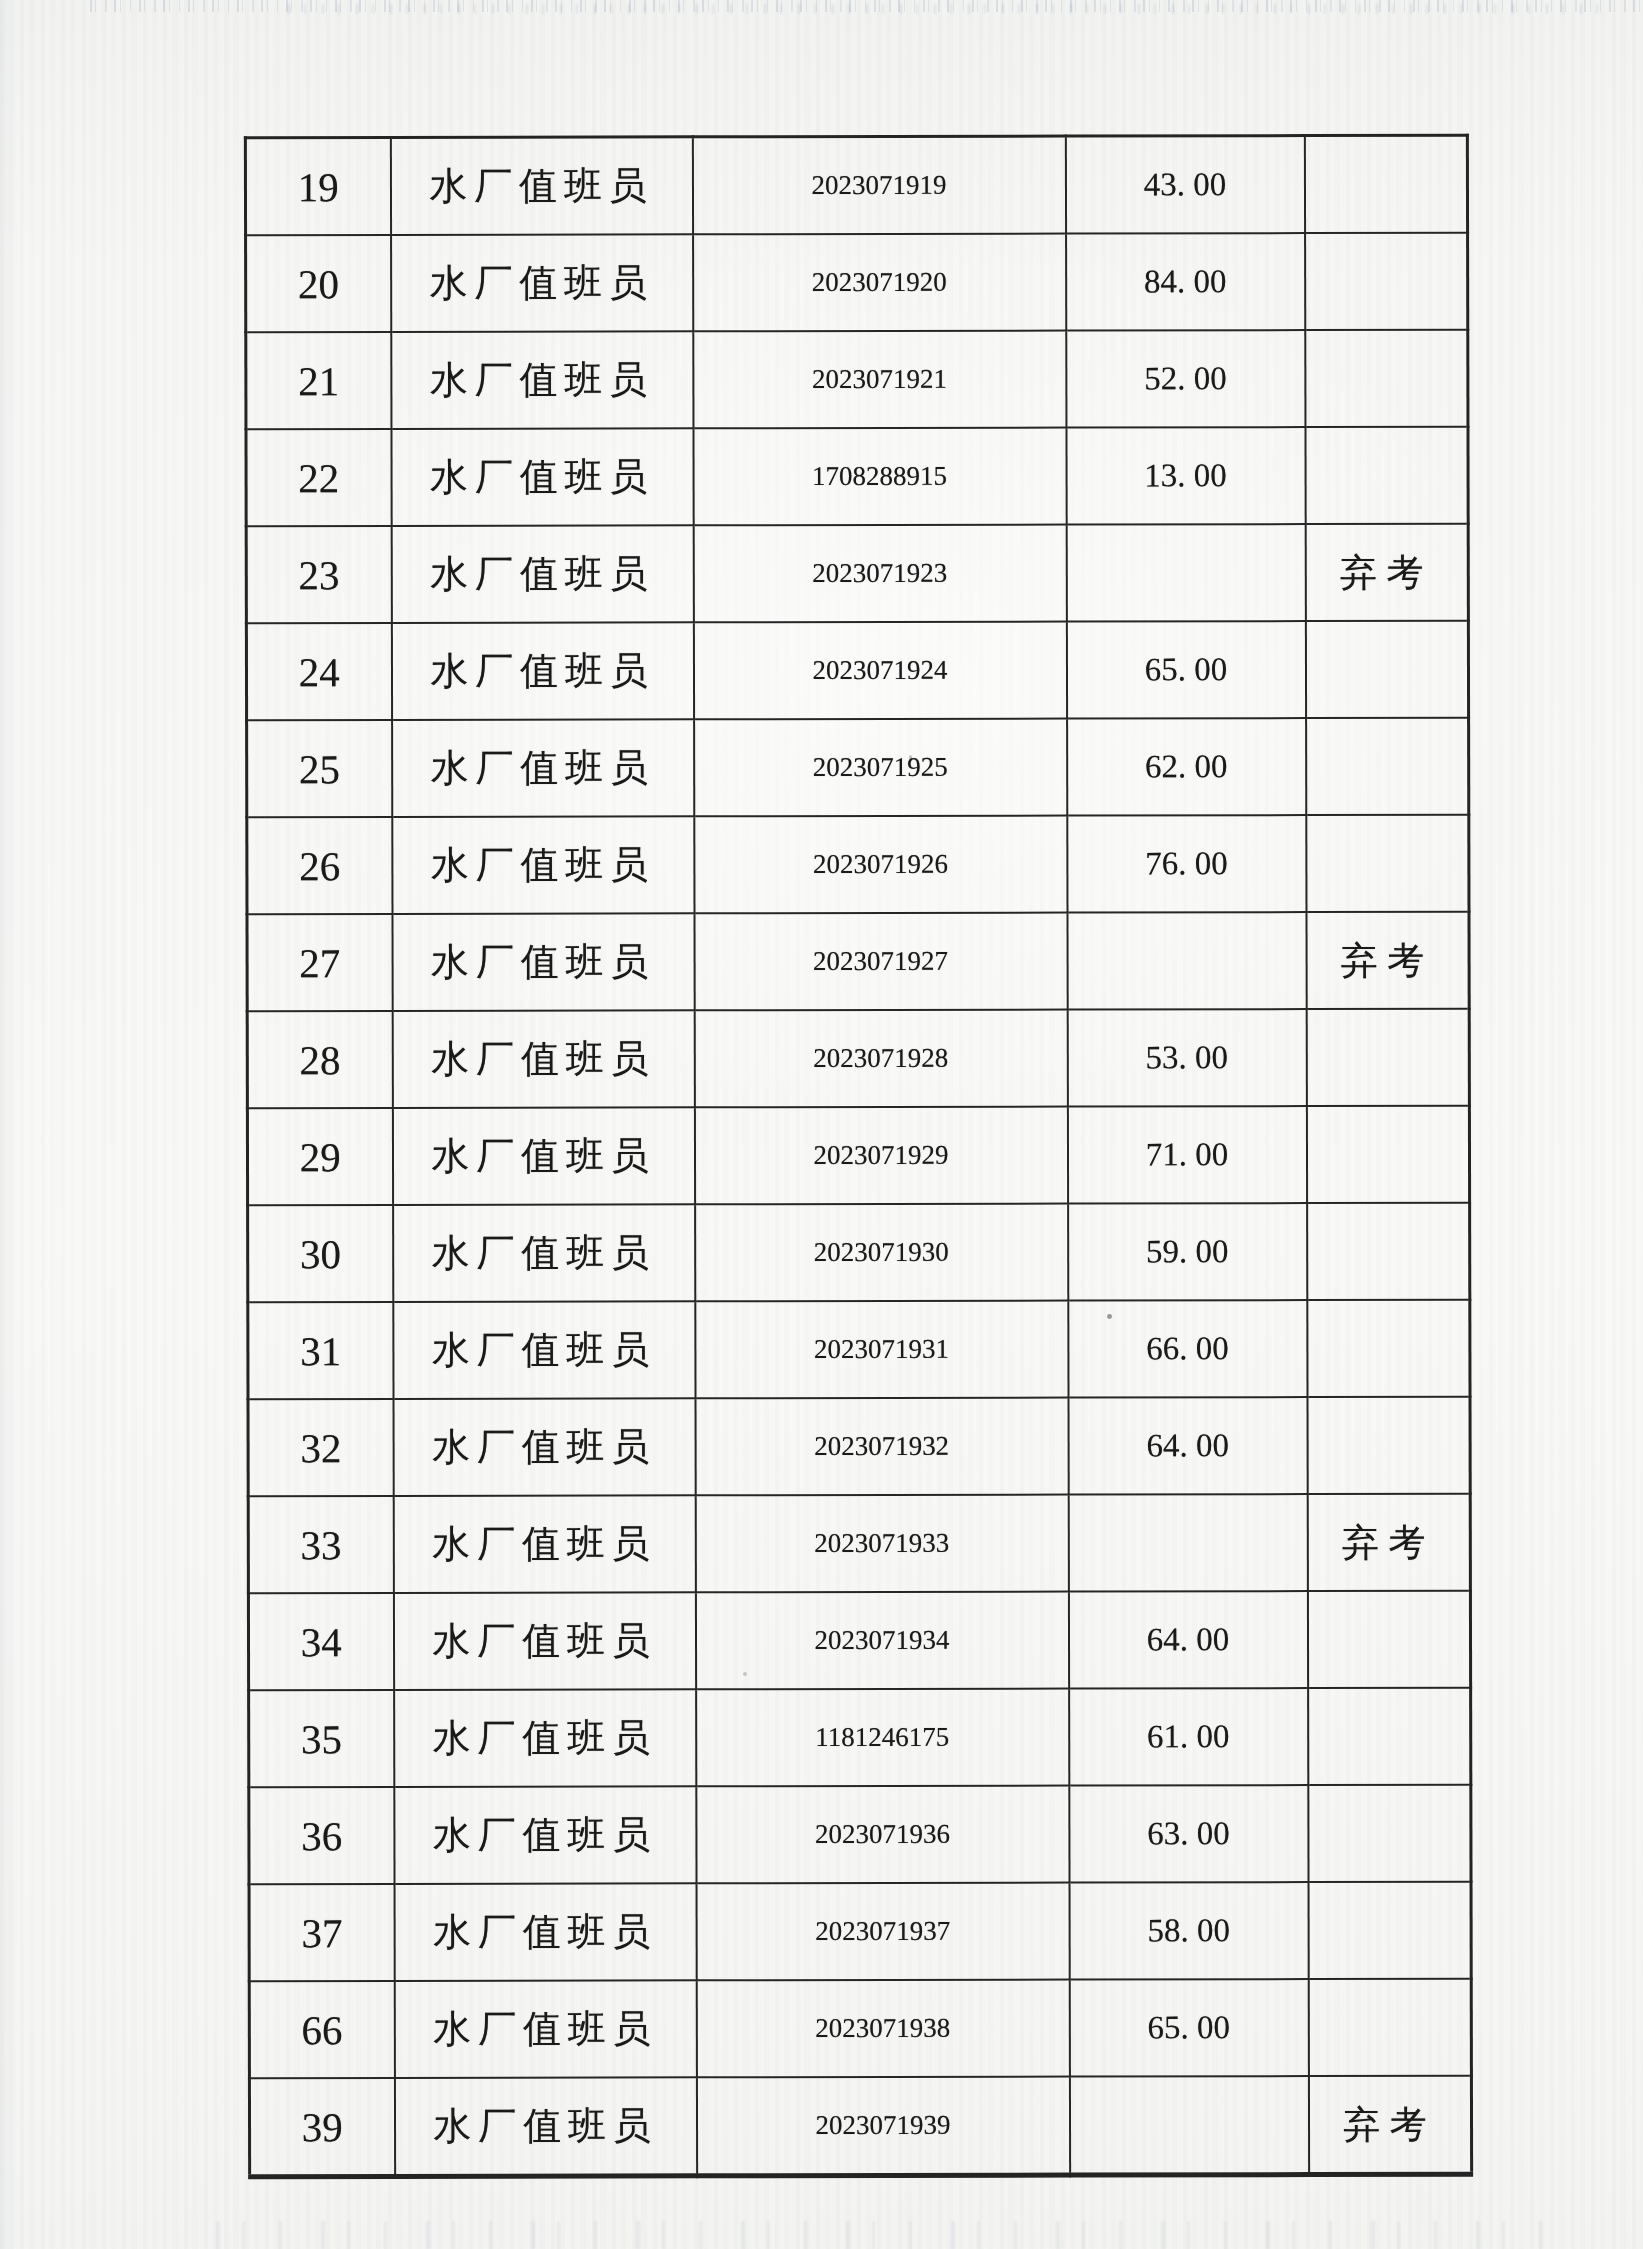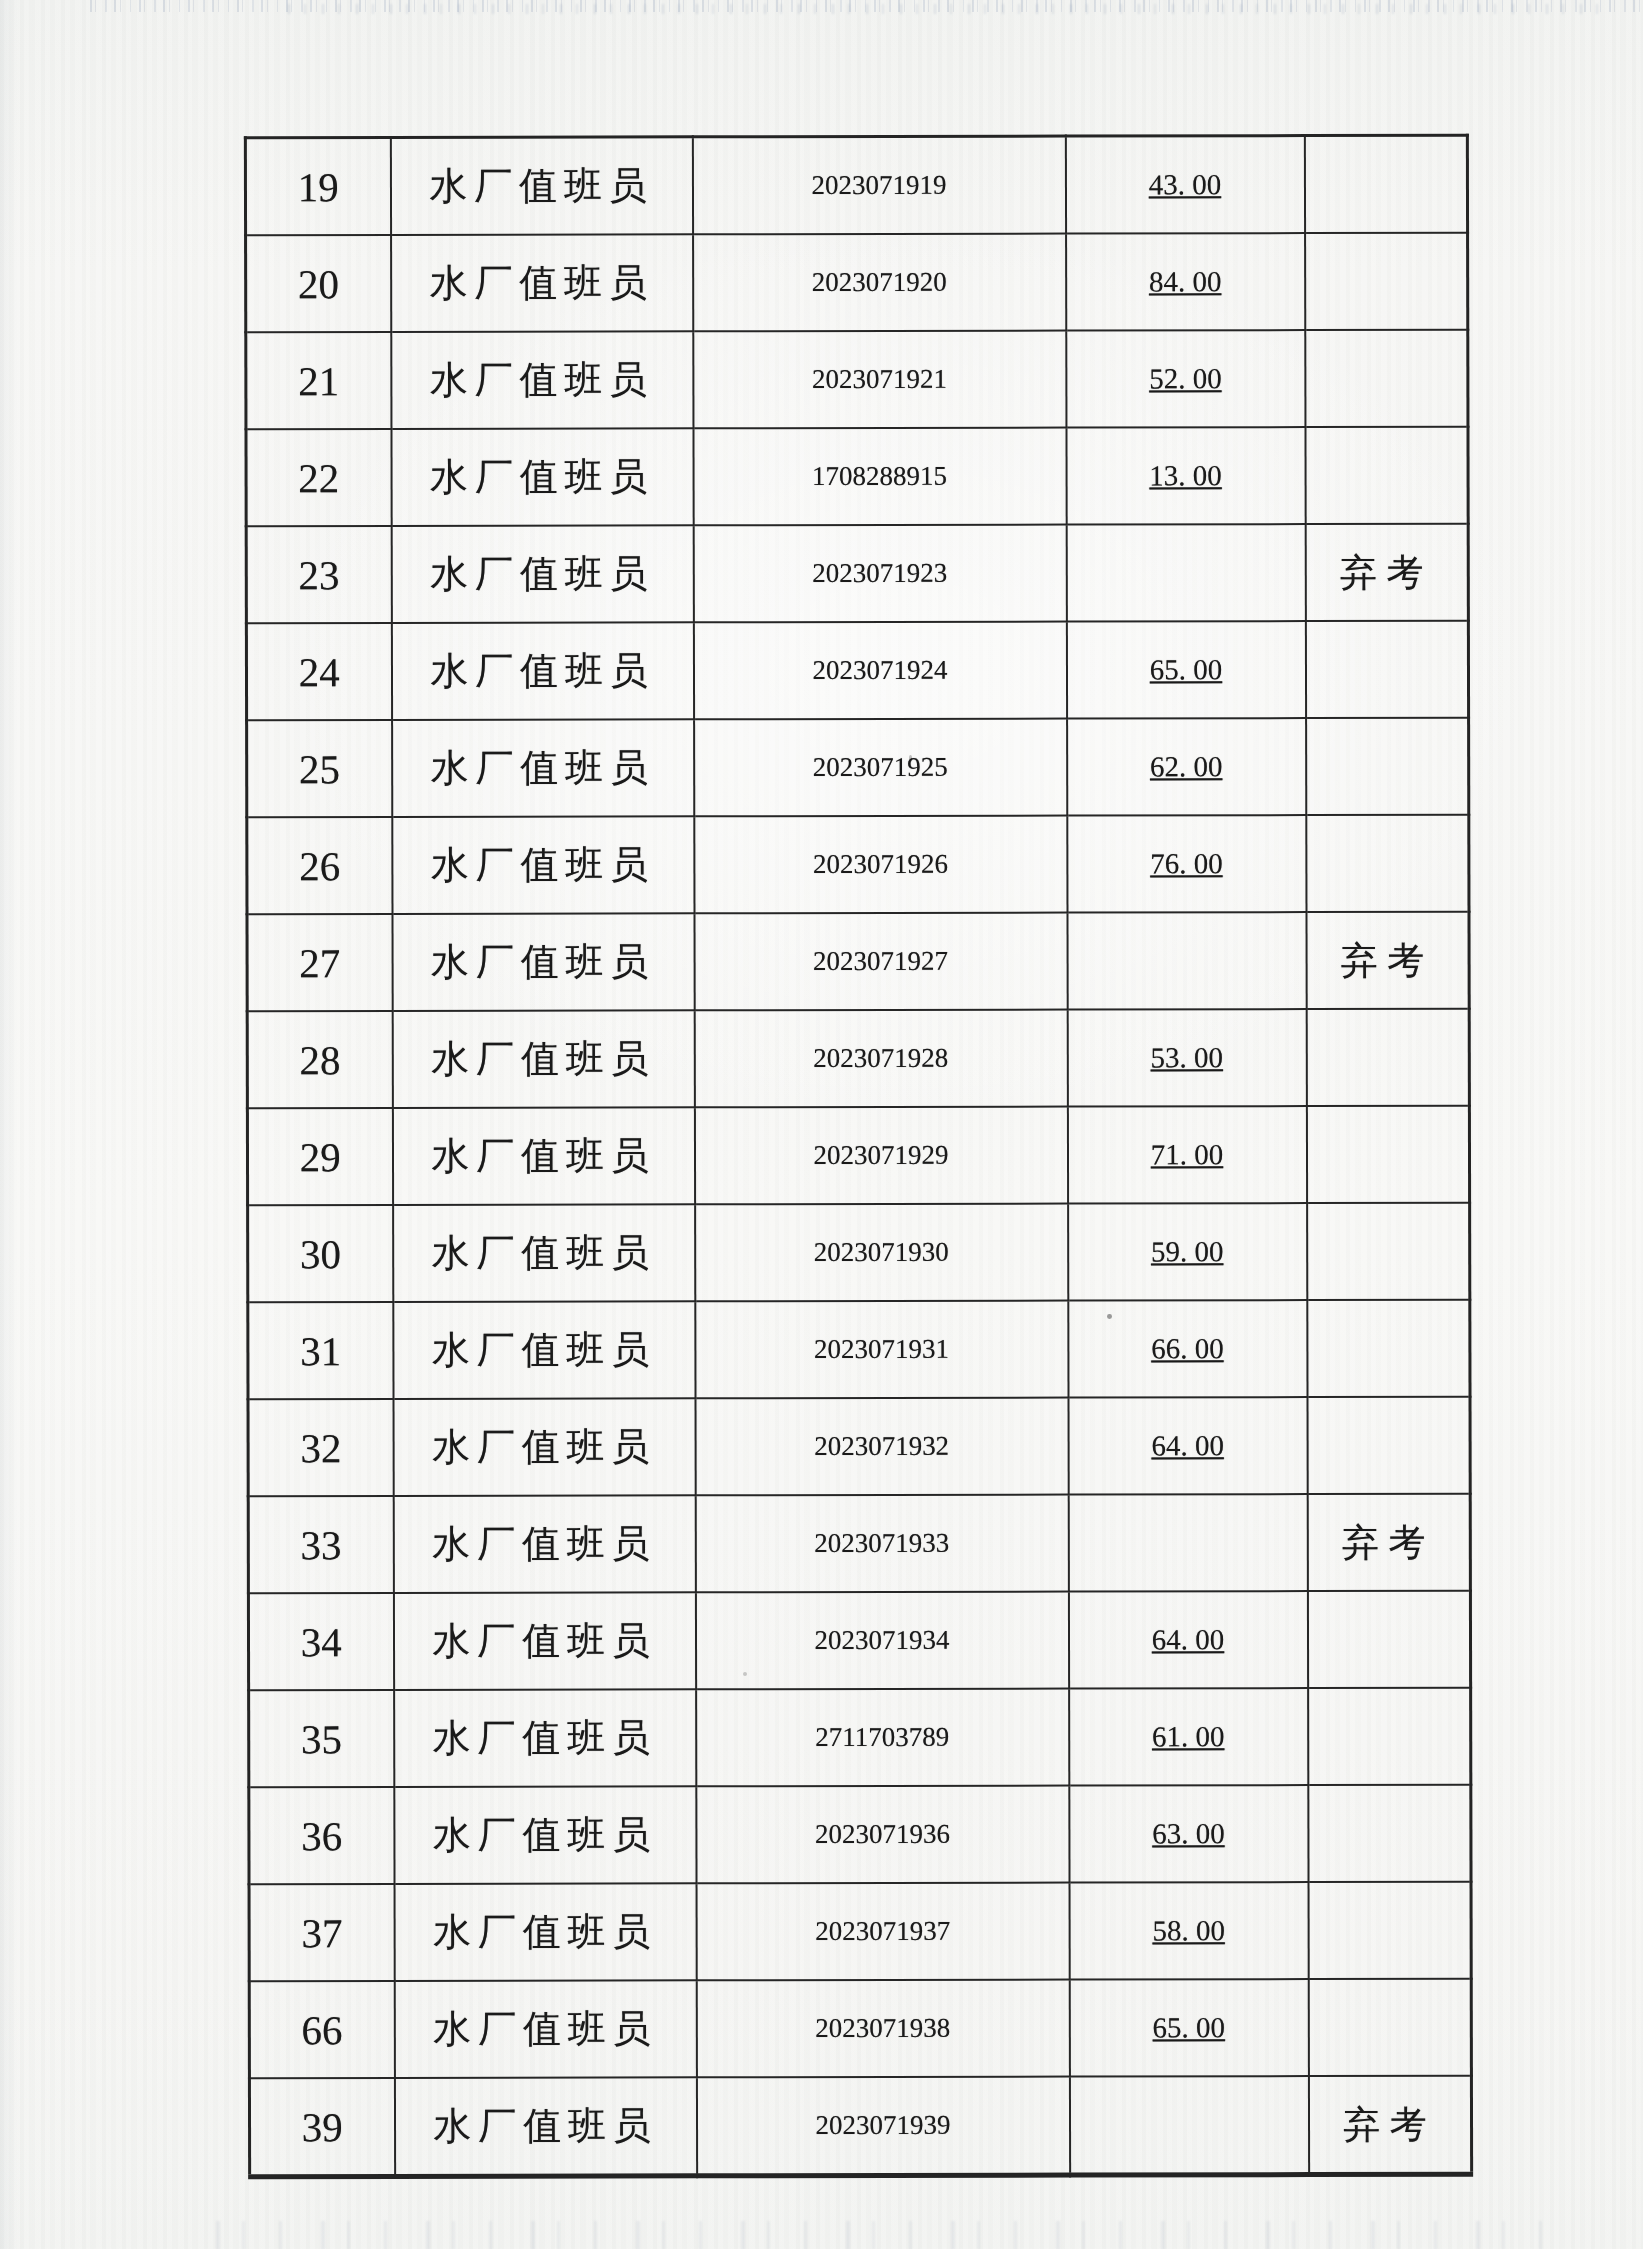--- a/index.html
+++ b/index.html
@@ -97,21 +97,21 @@
     overflow: hidden;
     white-space: nowrap;
   }
   table.score-table {
     border: 3.4px solid #242424;
     border-bottom-width: 5.4px;
   }
   td.cell-no    { font-size: 41px; }
   td.cell-pos   { font-size: 38px; letter-spacing: 6.8px; }
   td.cell-exam  { font-size: 27px; }
-  td.cell-score { font-size: 29px; text-decoration: underline; }
+  td.cell-score { font-size: 33px; }
   td.cell-note  { font-size: 37px; letter-spacing: 9.5px; }
   
   .speck {
     position: absolute;
     background: rgba(60,60,60,0.5);
     border-radius: 50%;
     filter: blur(0.7px);
   }
   .speck.s1 { left: 1107px; top: 1314px; width: 4.8px; height: 4.8px; }
   .speck.s2 { left: 909px; top: 755px; width: 3.4px; height: 6.8px; opacity: .6; }
@@ -246,21 +246,21 @@
       <tr>
     <td class="cell-no">34</td>
     <td class="cell-pos">水厂值班员</td>
     <td class="cell-exam">2023071934</td>
     <td class="cell-score">64. 00</td>
     <td class="cell-note"></td>
   </tr>
       <tr>
     <td class="cell-no">35</td>
     <td class="cell-pos">水厂值班员</td>
-    <td class="cell-exam">2711703789</td>
+    <td class="cell-exam">1181246175</td>
     <td class="cell-score">61. 00</td>
     <td class="cell-note"></td>
   </tr>
       <tr>
     <td class="cell-no">36</td>
     <td class="cell-pos">水厂值班员</td>
     <td class="cell-exam">2023071936</td>
     <td class="cell-score">63. 00</td>
     <td class="cell-note"></td>
   </tr>

